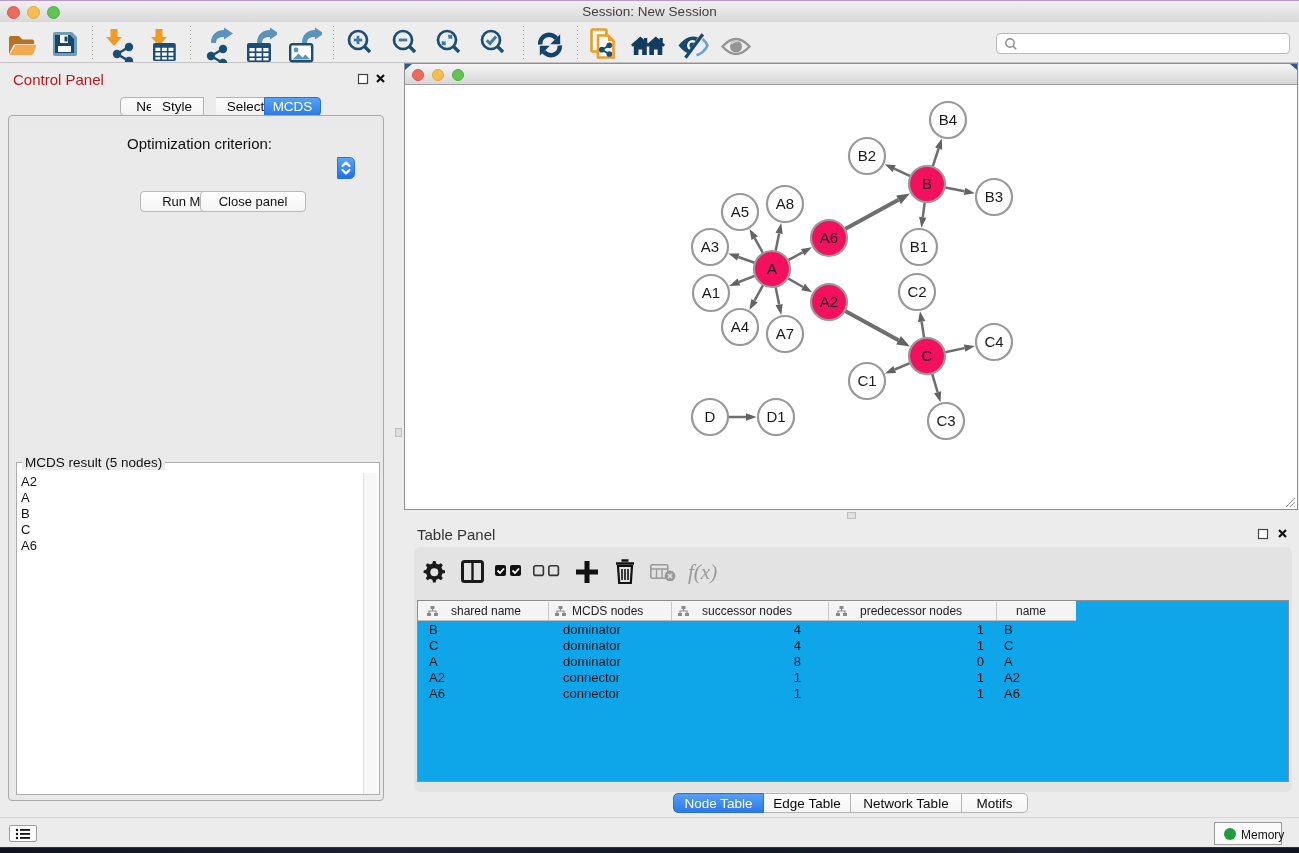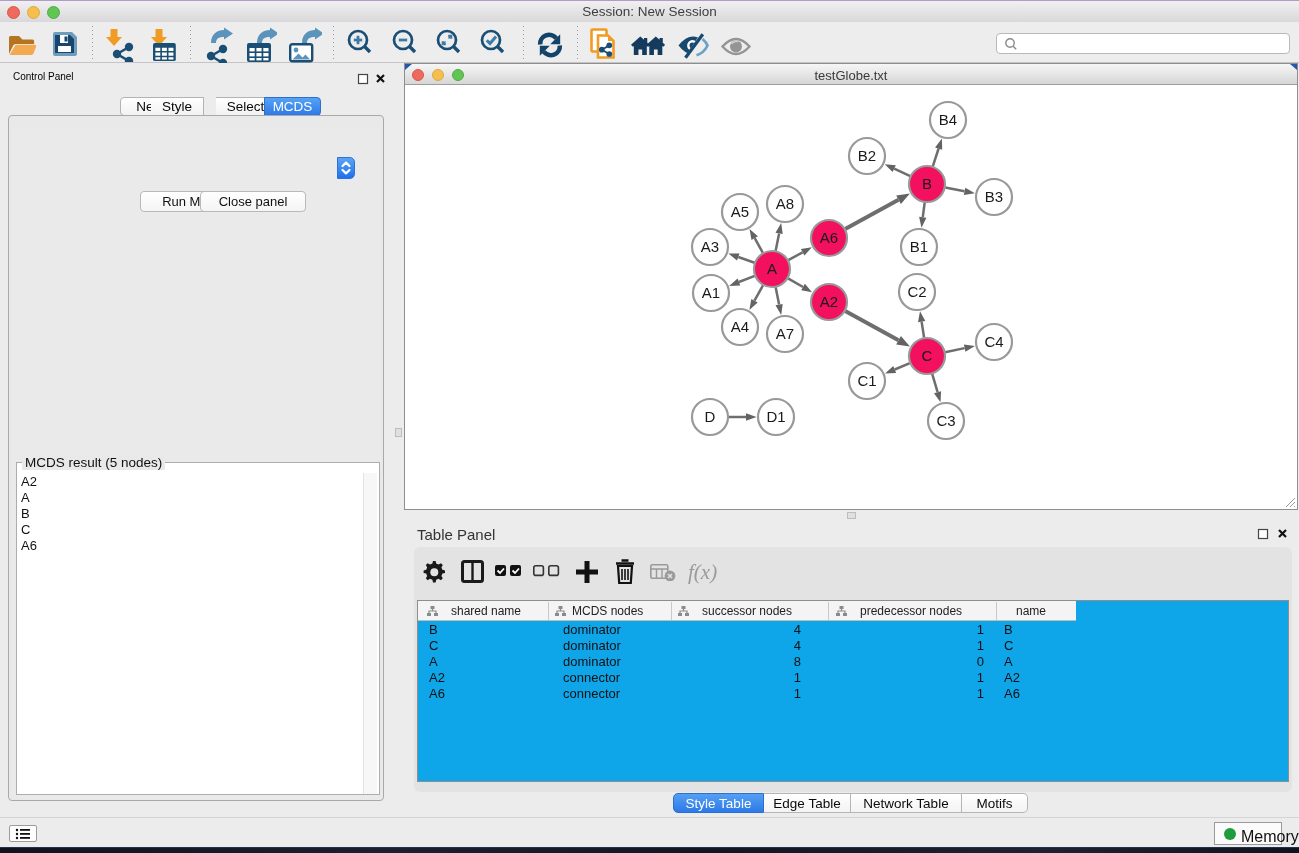--- a/index.html
+++ b/index.html
@@ -16,21 +16,21 @@
     font-size:13.5px; color:#3e3e3e; }
 
   
   #toolbar { left:0; top:22px; width:1299px; height:41px; background:#eeedee;
     border-bottom:1px solid #c6c4c6; }
   .sep { position:absolute; top:4px; height:33px; width:1px;
     background-image:repeating-linear-gradient(#9a9a9a 0 1px, transparent 1px 4px); }
 
   
   #cpanel { left:0; top:63px; width:391px; height:754px; background:#ececec; }
-  #cpanel-hd { position:absolute; left:13px; top:8px; font-size:10px; color:#000000; }
+  #cpanel-hd { position:absolute; left:13px; top:8px; font-size:15px; color:#b91c1c; }
   .tab { position:absolute; top:34px; height:19px; background:linear-gradient(#ffffff,#f2f2f2);
     border:1px solid #b3b3b3; font-size:13.5px; color:#0a0a0a; text-align:center; line-height:18px; }
   .tabsel { background:linear-gradient(#57a2f4,#2d7ae8); color:#fff; border-color:#2d6fd0; }
   #tabbox { left:8px; top:52px; width:376px; height:686px; border:1px solid #a9a9a9;
     border-radius:4px; background:#e9e9e9; }
   #optlabel { left:8px; top:72px; width:383px; text-align:center; font-size:15px; color:#111; }
   #combo { left:43px; top:94px; width:311px; height:22px; background:#fff;
     border:1px solid #ababab; border-radius:4px; font-size:12.5px; color:#111; line-height:20px;
     padding-left:10px; }
   #spinner { left:337px; top:94px; width:18px; height:22px; border-radius:0 5px 5px 0;
@@ -64,21 +64,21 @@
 
   .btab { position:absolute; top:793px; height:20px; background:linear-gradient(#ffffff,#f3f3f3);
     border:1px solid #b5b5b5; font-size:13.5px; color:#0a0a0a; text-align:center; line-height:19px; }
 
   
   #statusbar { left:0; top:817px; width:1299px; height:30px; background:#ececec;
     border-top:1px solid #d4d4d4; }
   #listbtn { left:9px; top:825px; width:28px; height:17px; background:#fdfdfd;
     border:1px solid #9b9b9b; border-radius:2px; }
   #membtn { left:1214px; top:822px; width:68px; height:23px; background:#fbfbfb;
-    border:1px solid #9a9a9a; font-size:16px; color:#111; }
+    border:1px solid #9a9a9a; font-size:12px; color:#111; }
   #darkstrip { left:0; top:847px; width:1299px; height:6px; background:linear-gradient(90deg,#10131e,#1a2030 30%,#121623 55%,#1c2231 80%,#0f1320); border-top:1px solid #26304a; }
 </style>
 </head>
 <body>
 
 <div class="abs" id="titlebar">
   <div class="tl" style="left:7px;  background:#ee6a5f; border:1px solid #d9574c;"></div>
   <div class="tl" style="left:27px; background:#f5bf4f; border:1px solid #dfa93c;"></div>
   <div class="tl" style="left:47px; background:#61c554; border:1px solid #50ad43;"></div>
   <div id="title">Session: New Session</div>
@@ -246,20 +246,21 @@
   <svg class="abs" style="left:357px; top:10px" width="30" height="12" viewBox="0 0 30 12">
     <rect x="1.5" y="1.5" width="9" height="9" fill="#fff" stroke="#444" stroke-width="1.2"></rect>
     <path d="M20 2 L27 9 M27 2 L20 9" stroke="#111" stroke-width="2.2"></path>
   </svg>
   <div class="tab" style="left:93px;  width:82px; border-radius:4px 0 0 4px;margin-left:27px;">Network</div>
   <div class="tab" style="left:151px; width:53px; border-left:none;">Style</div>
   <div class="tab" style="left:216px; width:60px; border-left:none;">Select</div>
   <div class="tab tabsel" style="left:264px; width:57px; border-radius:0 4px 4px 0;">MCDS</div>
   <div class="abs" id="tabbox"></div>
   <div class="abs" style="left:12px; top:65px; width:368px; height:669px; background:#ebeaea; border-radius:6px;"></div>
+  <div class="abs" id="optlabel">Optimization criterion:</div>
   <div class="abs" id="spinner">
     <svg width="16" height="20" viewBox="0 0 16 20">
       <path d="M4.5 8 L8 4.6 L11.5 8" fill="none" stroke="#fff" stroke-width="2.2" stroke-linecap="round" stroke-linejoin="round"></path>
       <path d="M4.5 12 L8 15.4 L11.5 12" fill="none" stroke="#fff" stroke-width="2.2" stroke-linecap="round" stroke-linejoin="round"></path>
     </svg>
   </div>
   <div class="btn" style="left:93px;  width:110px;margin-left:47px;">Run MCDS</div>
   <div class="btn" style="left:200px; width:106px;">Close panel</div>
   <div class="abs" id="groupbox"></div>
   <div class="abs" id="mlist">
@@ -280,21 +281,20 @@
   <svg style="position:absolute;left:0;top:0;z-index:6" width="7" height="6" viewBox="0 0 7 6">
       <path d="M0 0 h7 l-3 2.6 l-4 3.4 Z" fill="#2458a8"></path>
     </svg>
   <svg style="position:absolute;right:0;top:0;z-index:6" width="7" height="6" viewBox="0 0 7 6">
       <path d="M7 0 h-7 l3 2.6 l4 3.4 Z" fill="#2458a8"></path>
     </svg>
   <div id="nw-titlebar">
     <div class="tl" style="left:7px; top:4.5px; width:12px; height:12px; background:#ee6a5f; border:1px solid #d9574c;"></div>
     <div class="tl" style="left:27px; top:4.5px; width:12px; height:12px; background:#f5bf4f; border:1px solid #dfa93c;"></div>
     <div class="tl" style="left:47px; top:4.5px; width:12px; height:12px; background:#61c554; border:1px solid #50ad43;"></div>
-    <div id="nw-title">testGlobe.txt</div>
   </div>
 
   <svg id="graph" style="position:absolute; left:0; top:21px;" width="892" height="424" viewBox="0 0 892 424">
 <line x1="357.9" y1="167.9" x2="349.7" y2="153.2" stroke="#6e6e6e" stroke-width="2.5"></line>
 <polygon points="344.5,144.0 352.9,151.3 346.5,155.0" fill="#636363"></polygon>
 <line x1="370.6" y1="165.9" x2="374.1" y2="148.4" stroke="#6e6e6e" stroke-width="2.5"></line>
 <polygon points="376.2,138.1 377.7,149.1 370.5,147.7" fill="#636363"></polygon>
 <line x1="349.6" y1="177.8" x2="333.3" y2="172.0" stroke="#6e6e6e" stroke-width="2.5"></line>
 <polygon points="323.4,168.5 334.5,168.5 332.0,175.5" fill="#636363"></polygon>
 <line x1="349.8" y1="190.8" x2="333.9" y2="197.0" stroke="#6e6e6e" stroke-width="2.5"></line>
@@ -475,21 +475,21 @@
   <div class="cell" style="left:333px;top:69px;width:50px;text-align:right">1</div>
   <div class="cell" style="left:516px;top:69px;width:50px;text-align:right">1</div>
   <div class="cell" style="left:586px;top:69px">A2</div>
   <div class="cell" style="left:11px;top:85px">A6</div>
   <div class="cell" style="left:145px;top:85px">connector</div>
   <div class="cell" style="left:333px;top:85px;width:50px;text-align:right">1</div>
   <div class="cell" style="left:516px;top:85px;width:50px;text-align:right">1</div>
   <div class="cell" style="left:586px;top:85px">A6</div>
 </div>
 
-<div class="btab" style="left:673px; width:91px; border-radius:5px 0 0 5px; background:linear-gradient(#55a0f3,#2c79e8); color:#fff; border-color:#2d6fd0;">Style Table</div>
+<div class="btab" style="left:673px; width:91px; border-radius:5px 0 0 5px; background:linear-gradient(#55a0f3,#2c79e8); color:#fff; border-color:#2d6fd0;">Node Table</div>
 <div class="btab" style="left:764px; width:87px; border-left:none;">Edge Table</div>
 <div class="btab" style="left:851px; width:111px; border-left:none;">Network Table</div>
 <div class="btab" style="left:962px; width:66px; border-radius:0 5px 5px 0; border-left:none;">Motifs</div>
 
 <div class="abs" id="statusbar"></div>
 <div class="abs" id="listbtn">
   <svg width="26" height="15" viewBox="0 0 26 15">
     <circle cx="7" cy="4" r="1.2" fill="#111"></circle>
       <rect x="10" y="3" width="10" height="1.8" fill="#111"></rect>
     <circle cx="7" cy="8" r="1.2" fill="#111"></circle>

